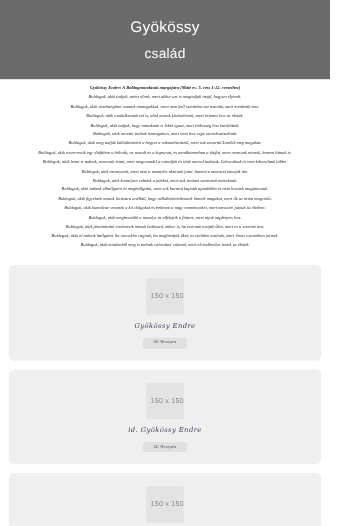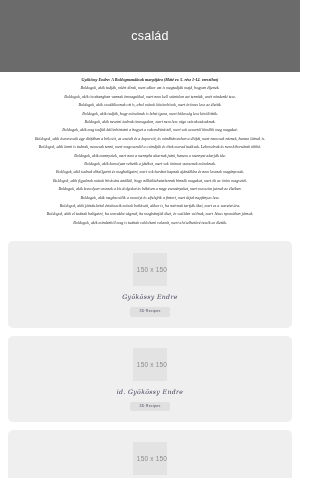--- a/index.html
+++ b/index.html
@@ -141,20 +141,21 @@
     line-height: 1;
     white-space: nowrap;
   }
 </style>
 </head>
 <body>
 
 <div class="page">
 
   <header class="site-header">
+    <div class="site-title">Gyökössy</div>
     <div class="site-subtitle">család</div>
   </header>
 
   <section class="quote-block">
     <div class="quote-heading">Gyökössy Endre: A Boldogmondások margójára (Máté ev. 5. rész 1-12. verseihez)</div>
     <div class="quote-line">Boldogok, akik tudják, miért élnek, mert akkor azt is megtudják majd, hogyan éljenek.</div>
     <div class="quote-line">Boldogok, akik összhangban vannak önmagukkal, mert nem kell szüntelen azt tenniük, amit mindenki tesz.</div>
     <div class="quote-line">Boldogok, akik csodálkoznak ott is, ahol mások közömbösek, mert örömes lesz az életük.</div>
     <div class="quote-line">Boldogok, akik tudják, hogy másoknak is lehet igaza, mert békesség lesz körülöttük.</div>
     <div class="quote-line">Boldogok, akik nevetni tudnak önmagukon, mert nem lesz vége szórakozásuknak.</div>

